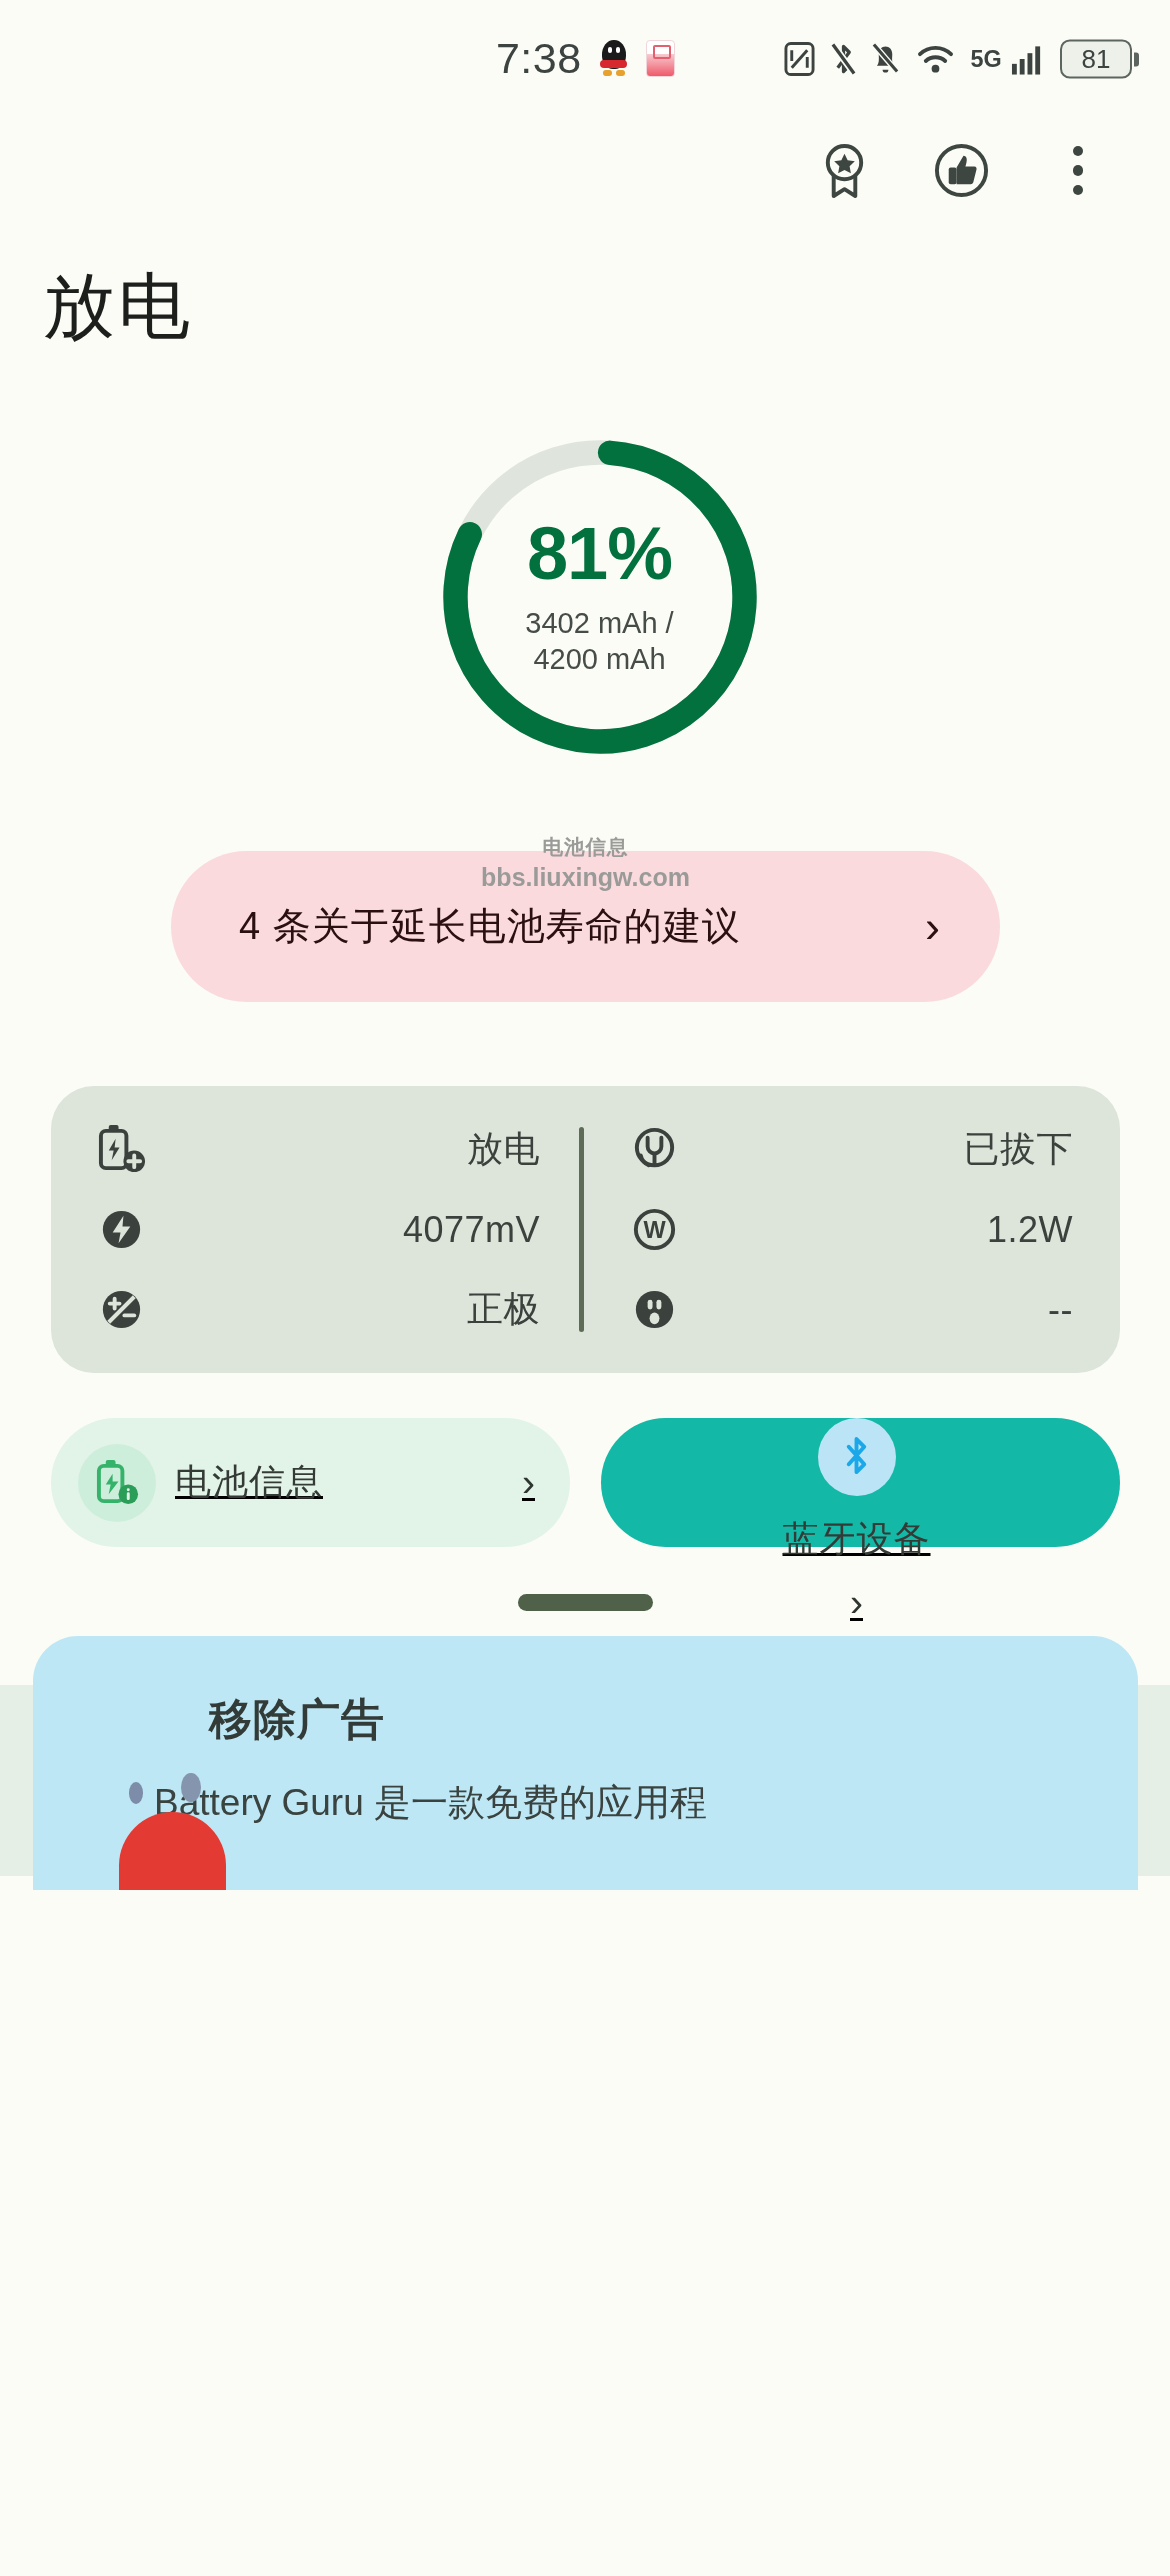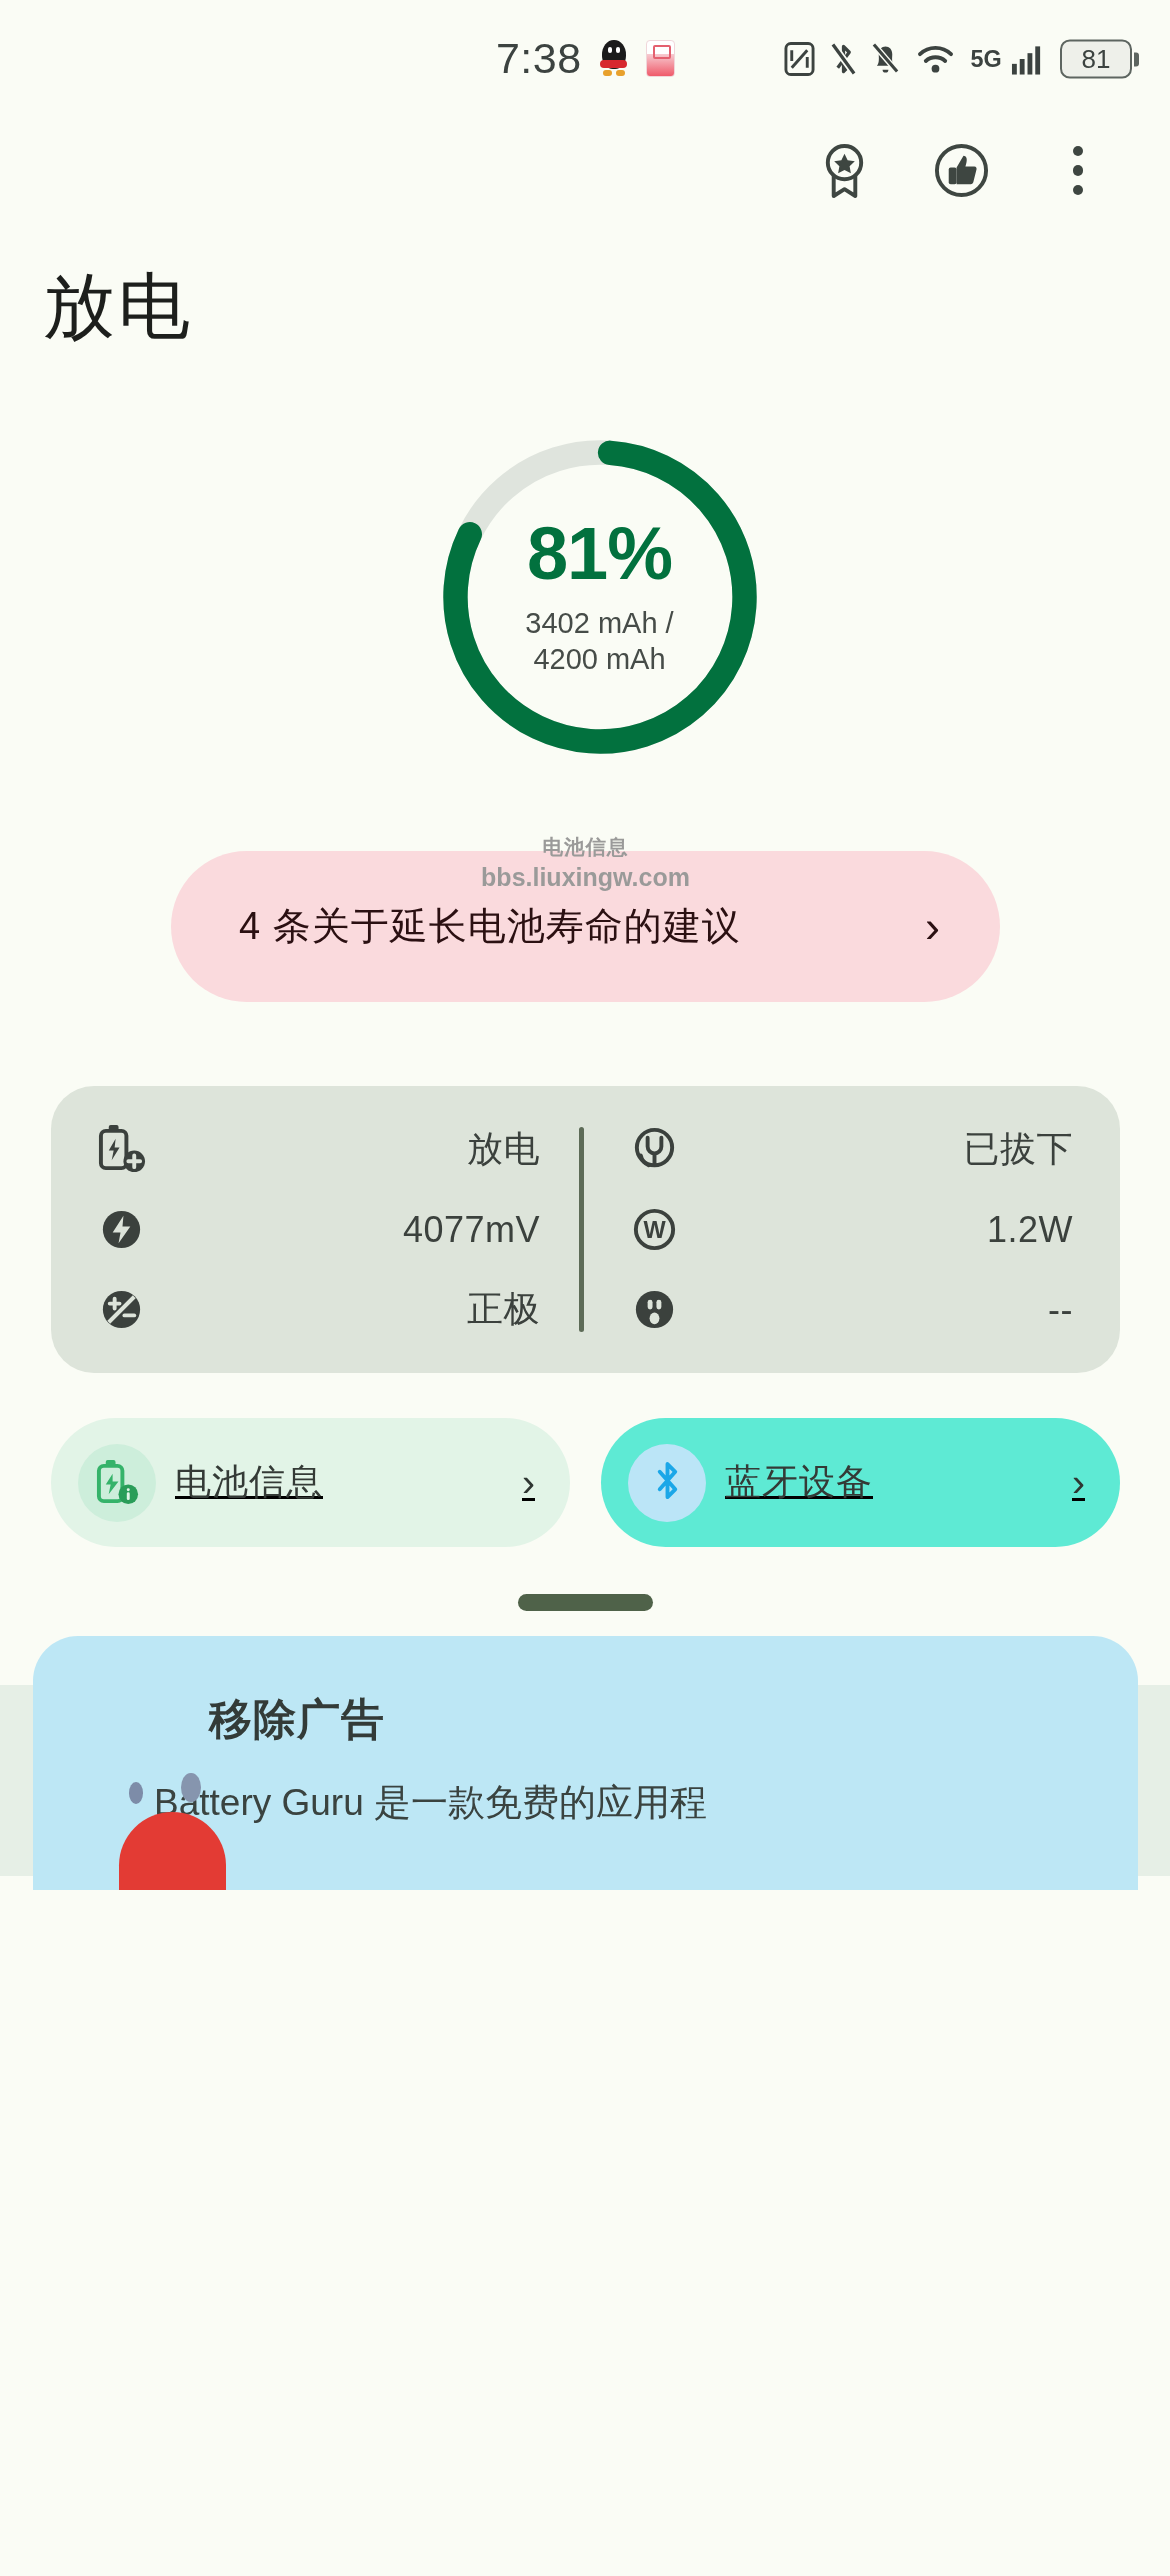--- a/index.html
+++ b/index.html
@@ -125,21 +125,21 @@
   .info-divider { width: 4.9px; background: #5d6b57; border-radius: 2.9px; margin: 3.9px 43px 3.9px 39px; flex: 0 0 auto; }
 
   
   .chips { flex: 0 0 auto; display: flex; gap: 31px; margin: 45px 51px 0 51px; }
   .chip {
     flex: 1; height: 129px; border-radius: 68px;
     display: flex; align-items: center; padding: 0 35px 0 27px;
     gap: 19px; cursor: pointer; text-decoration: underline;
   }
   .chip.green { background: #e2f4e7; }
-  .chip.blue  { background: #5eead4; }
+  .chip.blue  { background: #14b8a6; flex-direction: column; }
   .chip-ic { width: 78px; height: 78px; border-radius: 50%; display:flex; align-items:center; justify-content:center; flex:0 0 auto;}
   .chip.green .chip-ic { background: #cdeedb; }
   .chip.blue  .chip-ic { background: #bbe5f7; }
   .chip-label { font-size: 36px; color: #343a36; font-weight: 500; flex: 1; letter-spacing: 1px;}
   .chip-chev { font-size: 39px; color: #2f3632; line-height: 1; }
 
   
   .sheet-area { flex: 1 1 auto; position: relative; margin-top: 47px; min-height: 0; }
   .grabber {
     width: 135px; height: 16.6px; background: #4f6249; border-radius: 9.8px;

